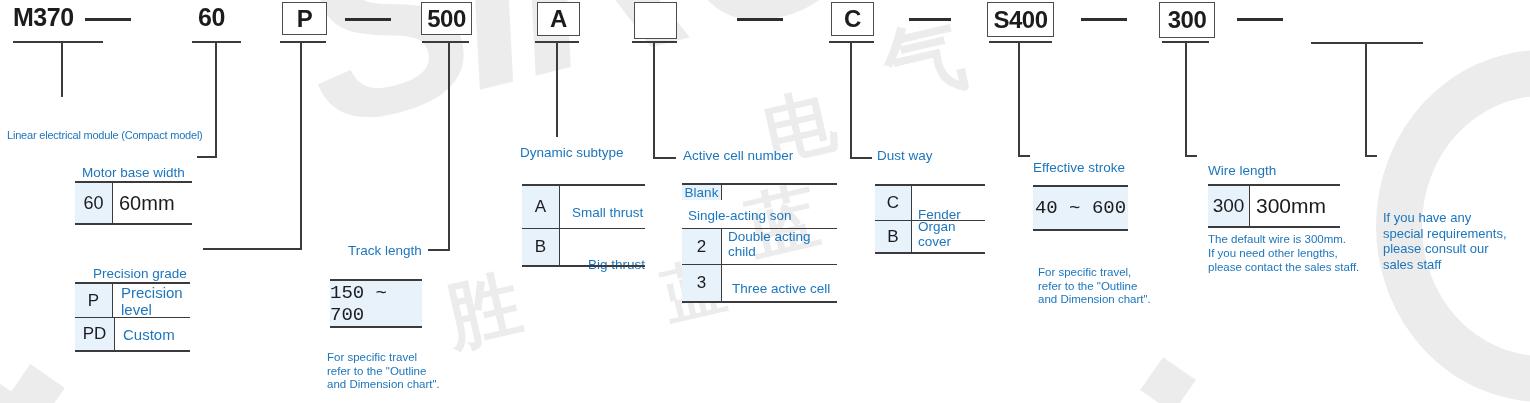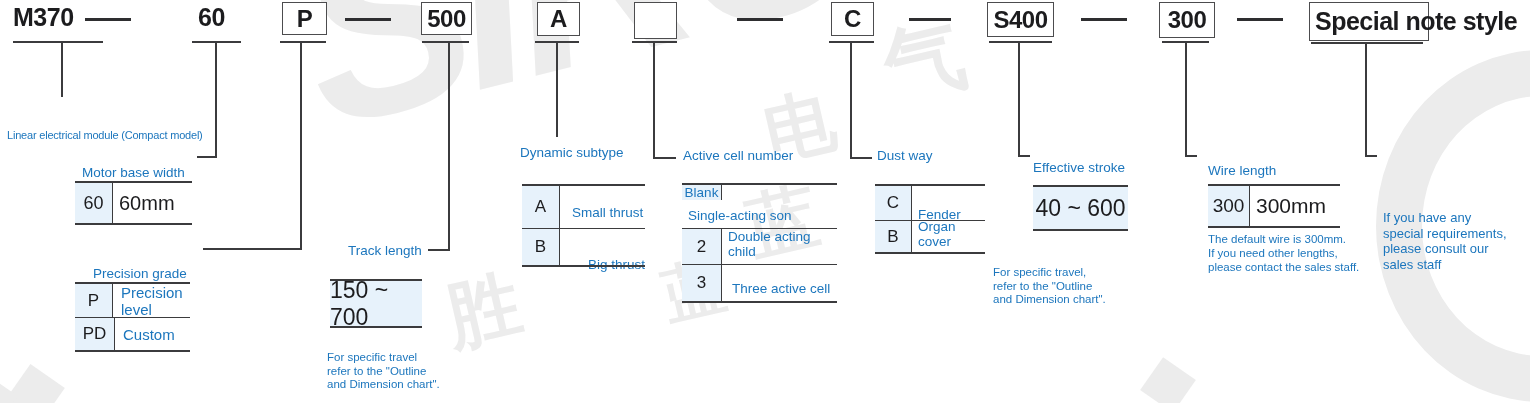--- a/index.html
+++ b/index.html
@@ -42,21 +42,21 @@
   
   .tbl{position:absolute;border-top:2px solid var(--line-dark);border-bottom:2px solid var(--line-dark);}
   .tr{display:flex;}
   .tr + .tr{border-top:1.5px solid var(--line-dark);}
   .td{display:flex;align-items:center;box-sizing:border-box;}
   .td.code{background:var(--cell-fill);border-right:1.5px solid var(--line-dark);justify-content:center;font-size:17px;color:var(--ink);}
   .td.code.blue{color:var(--accent-blue);font-size:13.5px;}
   .td.desc{color:var(--accent-blue);font-size:15px;padding-left:8px;flex:1;}
   .td.desc.black{color:var(--ink);font-size:20px;padding-left:6px;}
   .td.desc.low{align-items:flex-end;padding-bottom:5px;font-size:13.5px;padding-left:6px;}
-  .rangebox{position:absolute;background:var(--cell-fill);border-top:2px solid var(--line-dark);border-bottom:2px solid var(--line-dark);display:flex;align-items:center;justify-content:center;font-size:23px;color:var(--ink);}
+  .rangebox{position:absolute;background:var(--cell-fill);border-top:2px solid var(--line-dark);border-bottom:2px solid var(--line-dark);display:flex;align-items:center;justify-content:center;font-size:19px;color:var(--ink);font-family:Liberation Mono, monospace;}
 </style>
 </head>
 <body>
 
 <div class="canvas">
 
   <div class="layer wm-layer">
     <span class="wm wm-brand">SiRON</span>
     <span class="wm wm-char" style="left:885px;top:8px;font-size:80px;">气</span>
     <span class="wm wm-char" style="left:765px;top:80px;font-size:70px;">电</span>
@@ -119,21 +119,20 @@
 
     <div class="dash" style="left:1081px;"></div>
 
     <div class="seg boxed" style="left:1159px;width:54px;height:34px;">300</div>
     <div class="uline" style="left:1162px;width:47px;"></div>
     <div class="vline" style="left:1185px;top:43px;height:114px;"></div>
     <div class="hline" style="left:1185px;top:155px;width:12px;"></div>
 
     <div class="dash" style="left:1237px;"></div>
 
-    <div class="seg boxed openbox" style="left:1309px;width:113px;height:37px;font-size:25px;">Special note style</div>
     <div class="uline" style="left:1311px;top:42px;width:112px;"></div>
     <div class="vline" style="left:1365px;top:44px;height:113px;"></div>
     <div class="hline" style="left:1365px;top:155px;width:12px;"></div>
 
     <div class="blab" style="left:7px;top:129px;font-size:11px;letter-spacing:-0.2px;">Linear electrical module (Compact model)</div>
 
     <div class="blab" style="left:82px;top:165px;">Motor base width</div>
     <div class="tbl" style="left:75px;top:181px;width:117px;">
       <div class="tr" style="height:40px;">
         <div class="td code" style="width:38px;font-size:18px;">60</div>
@@ -196,21 +195,21 @@
         <div class="td desc low" style="padding-bottom:3px;margin-top:36px;">Fender</div>
       </div>
       <div class="tr" style="height:31px;">
         <div class="td code" style="width:37px;">B</div>
         <div class="td desc low" style="padding-bottom:3px;">Organ cover</div>
       </div>
     </div>
 
     <div class="blab" style="left:1033px;top:160px;">Effective stroke</div>
     <div class="rangebox" style="left:1033px;top:185px;width:95px;height:42px;">40 ~ 600</div>
-    <div class="note" style="left:993px;top:266px;">For specific travel,
+    <div class="note" style="left:1038px;top:266px;">For specific travel,
 refer to the "Outline
  and Dimension chart".</div>
 
     <div class="blab" style="left:1208px;top:163px;">Wire length</div>
     <div class="tbl" style="left:1208px;top:184px;width:132px;">
       <div class="tr" style="height:40px;">
         <div class="td code" style="width:42px;font-size:19px;">300</div>
         <div class="td desc black" style="font-size:21px;">300mm</div>
       </div>
     </div>

